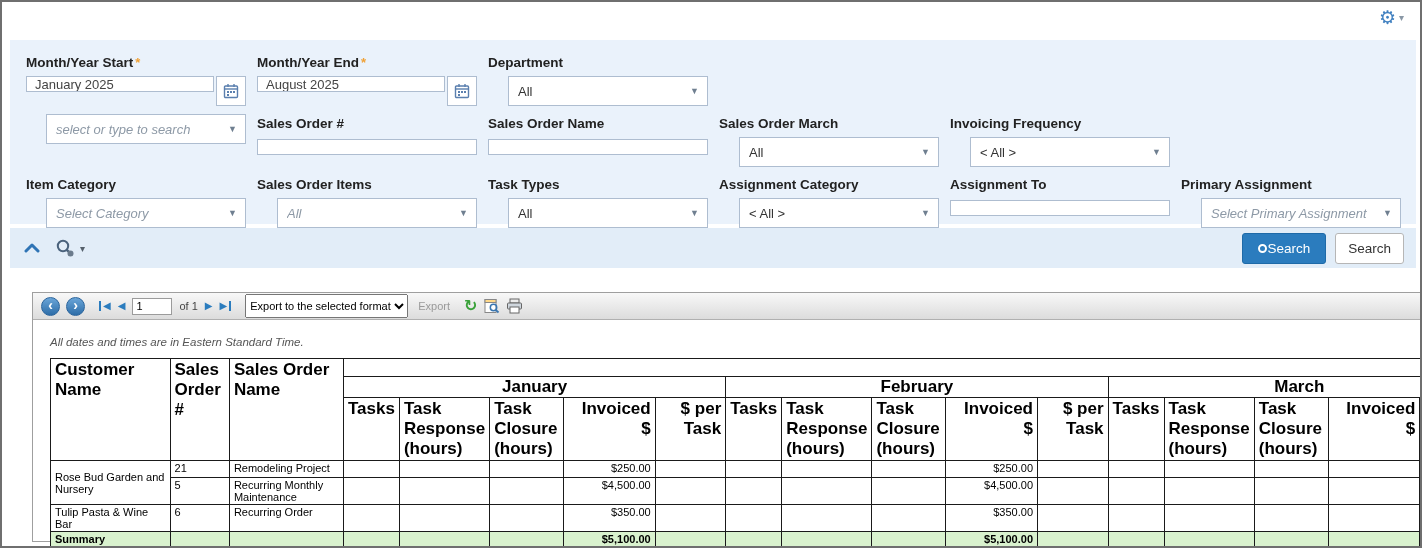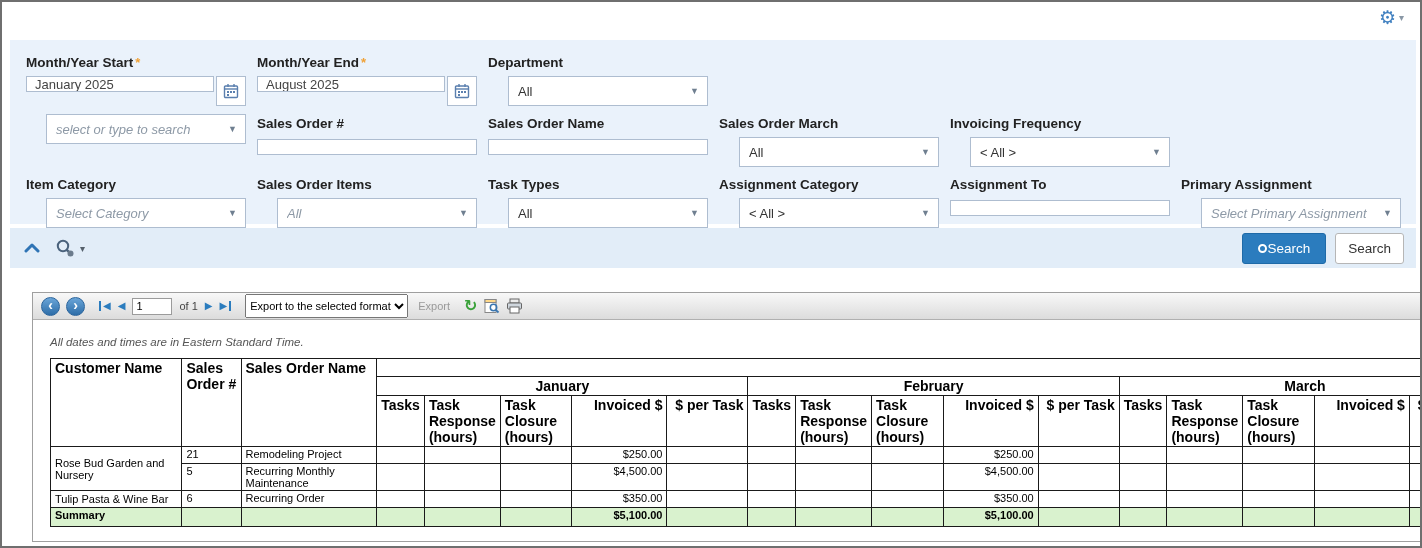--- a/index.html
+++ b/index.html
@@ -98,21 +98,21 @@
   .tool-icon { cursor:pointer; display:block; }
 
   .vnote { margin:16px 0 0 17px; font-style:italic; color:#555; font-size:11.5px; }
 
   
   .rpt {
     margin:10px 0 0 17px; border-collapse:collapse; table-layout:fixed;
     font-size:11px; color:#000; background:#fff;
   }
   .rpt th, .rpt td { border:1px solid #1a1a1a; padding:1px 4px; overflow:hidden; }
-  .rpt th { font-weight:bold; text-align:left; vertical-align:top; font-size:14px; background:#fff; }
+  .rpt th { font-weight:bold; text-align:left; vertical-align:top; font-size:17px; background:#fff; }
   .blankrow-cell { height:18px; }
   .monthrow th { text-align:center; height:19px; vertical-align:middle; padding:0; }
   .metricrow th { height:46px; }
   .metricrow th.num { text-align:right; }
   .lh { vertical-align:bottom; padding-bottom:12px; }
   .rpt td { vertical-align:top; height:17px; }
   td.cust { vertical-align:middle; }
   td.money { text-align:right; }
   tr.sumrow td { background:var(--summary-green,#d9f2ce); height:19px; }
   .sumrow .slabel { font-weight:bold; }

